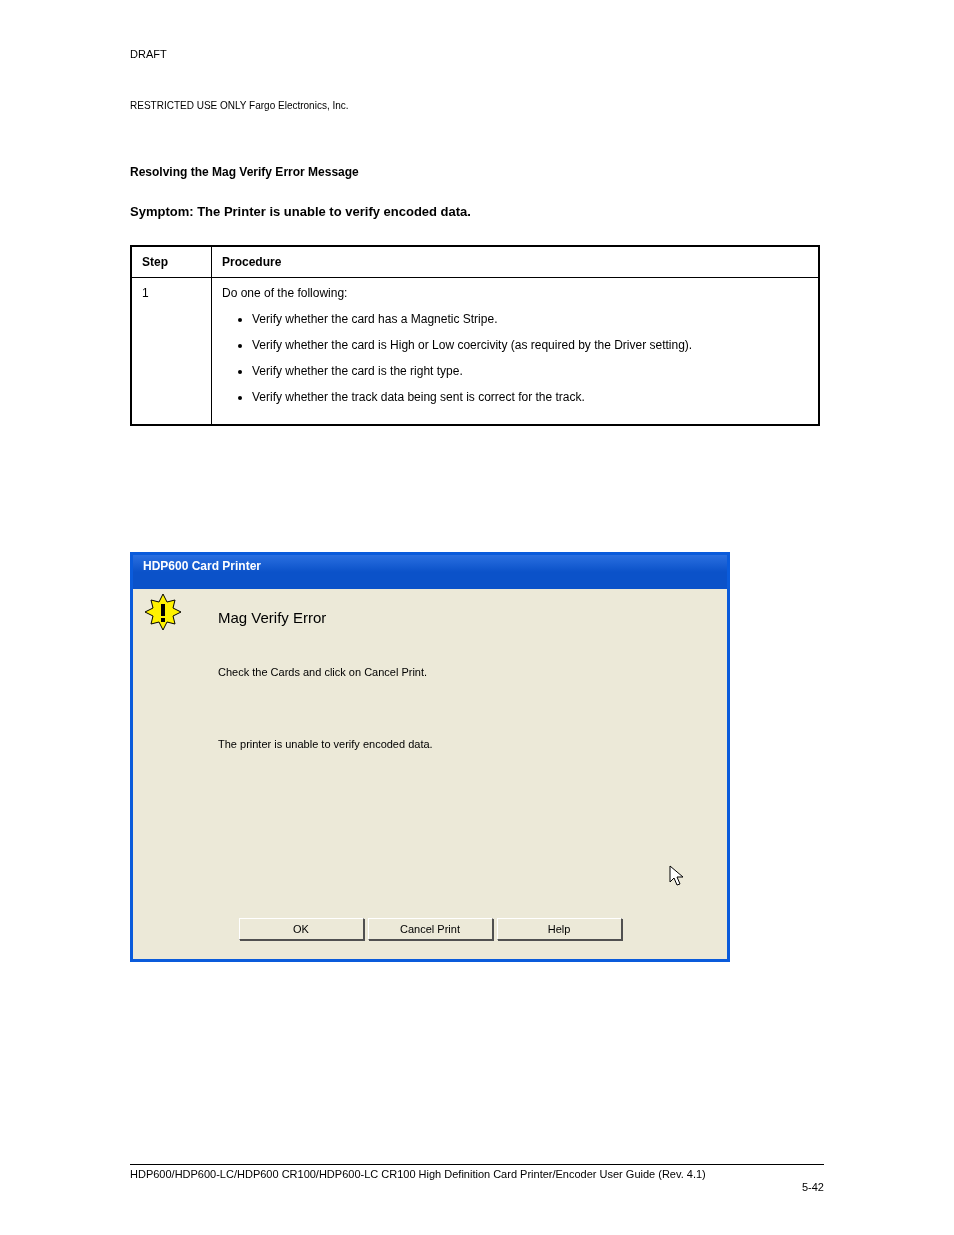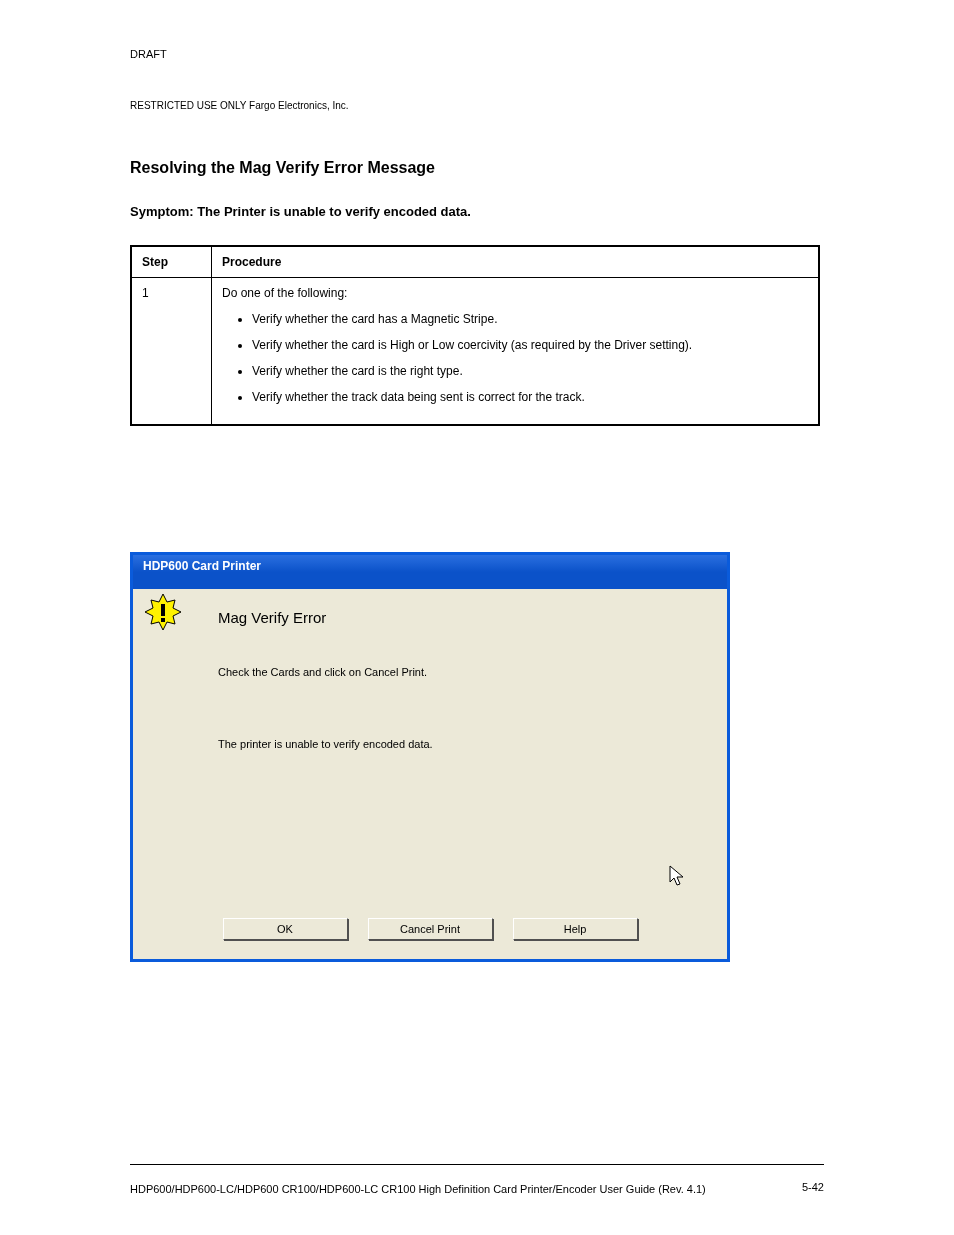--- a/index.html
+++ b/index.html
@@ -20,23 +20,23 @@
     }
     .restricted {
       position: absolute;
       top: 100px;
       left: 130px;
       font-size: 10px;
       color: #000;
     }
     .section-title {
       position: absolute;
-      top: 159px;
-      left: 130px;
-      font-size: 16px;
+      top: 165px;
+      left: 130px;
+      font-size: 12px;
       font-weight: bold;
       color: #000;
     }
     .section-subtitle {
       position: absolute;
       top: 204px;
       left: 130px;
       font-size: 13px;
       font-weight: bold;
       color: #000000;
@@ -113,21 +113,21 @@
       right: 40px;
       bottom: 20px;
       width: 18px;
       height: 24px;
     }
     .dlg-buttons {
       height: 50px;
       display: flex;
       justify-content: center;
       align-items: center;
-      gap: 20px;
+      gap: 4px;
       padding: 0 20px 10px 20px;
     }
     .wbtn {
       width: 125px;
       height: 22px;
       background: #ECE9D8;
       border: 1px solid #888;
       border-top-color: #fff;
       border-left-color: #fff;
       border-right-color: #505050;
@@ -140,21 +140,21 @@
 
     .footer-line {
       position: absolute;
       bottom: 70px;
       left: 130px;
       right: 130px;
       border-top: 1px solid #000;
     }
     .footer-left {
       position: absolute;
-      bottom: 40px;
+      bottom: 55px;
       left: 130px;
       font-size: 11px;
     }
     .footer-right {
       position: absolute;
       bottom: 42px;
       right: 130px;
       font-size: 11px;
     }
   </style>

